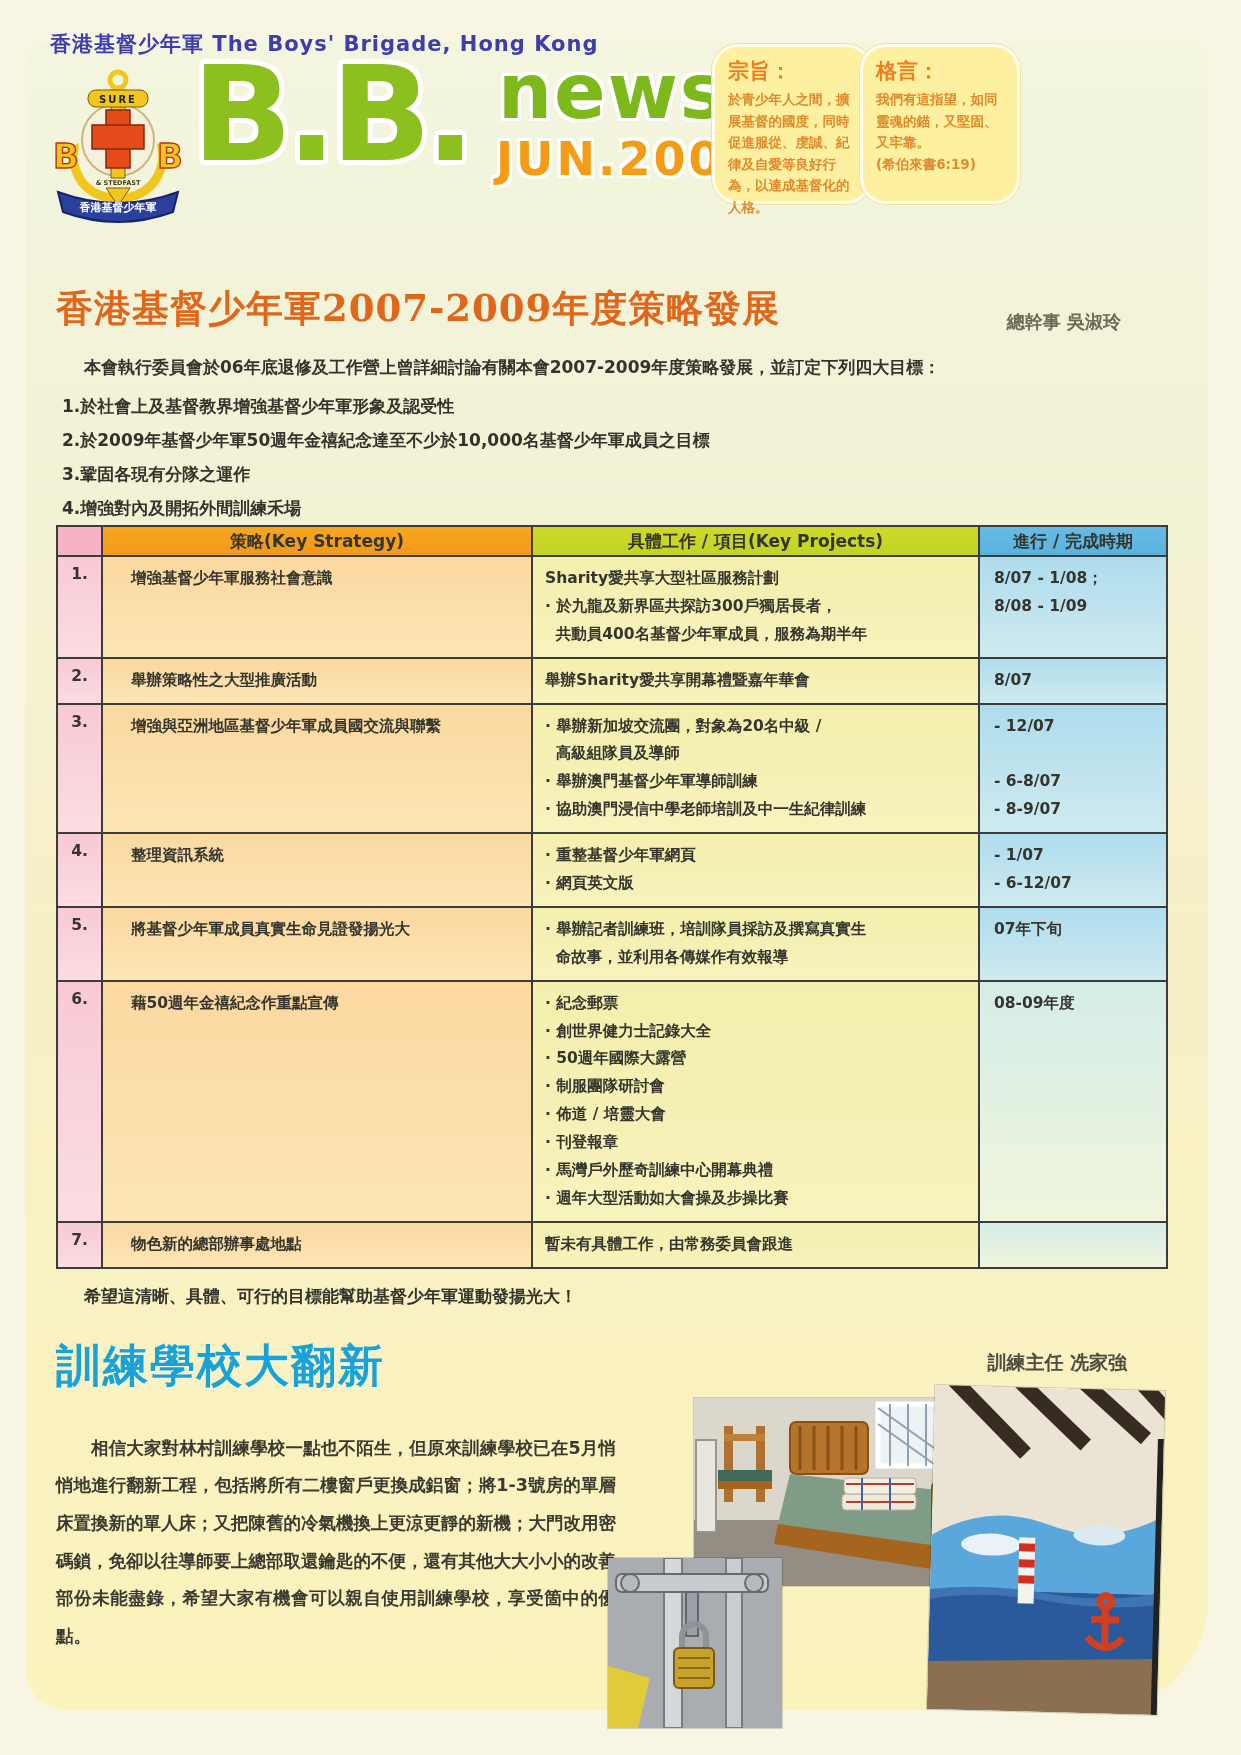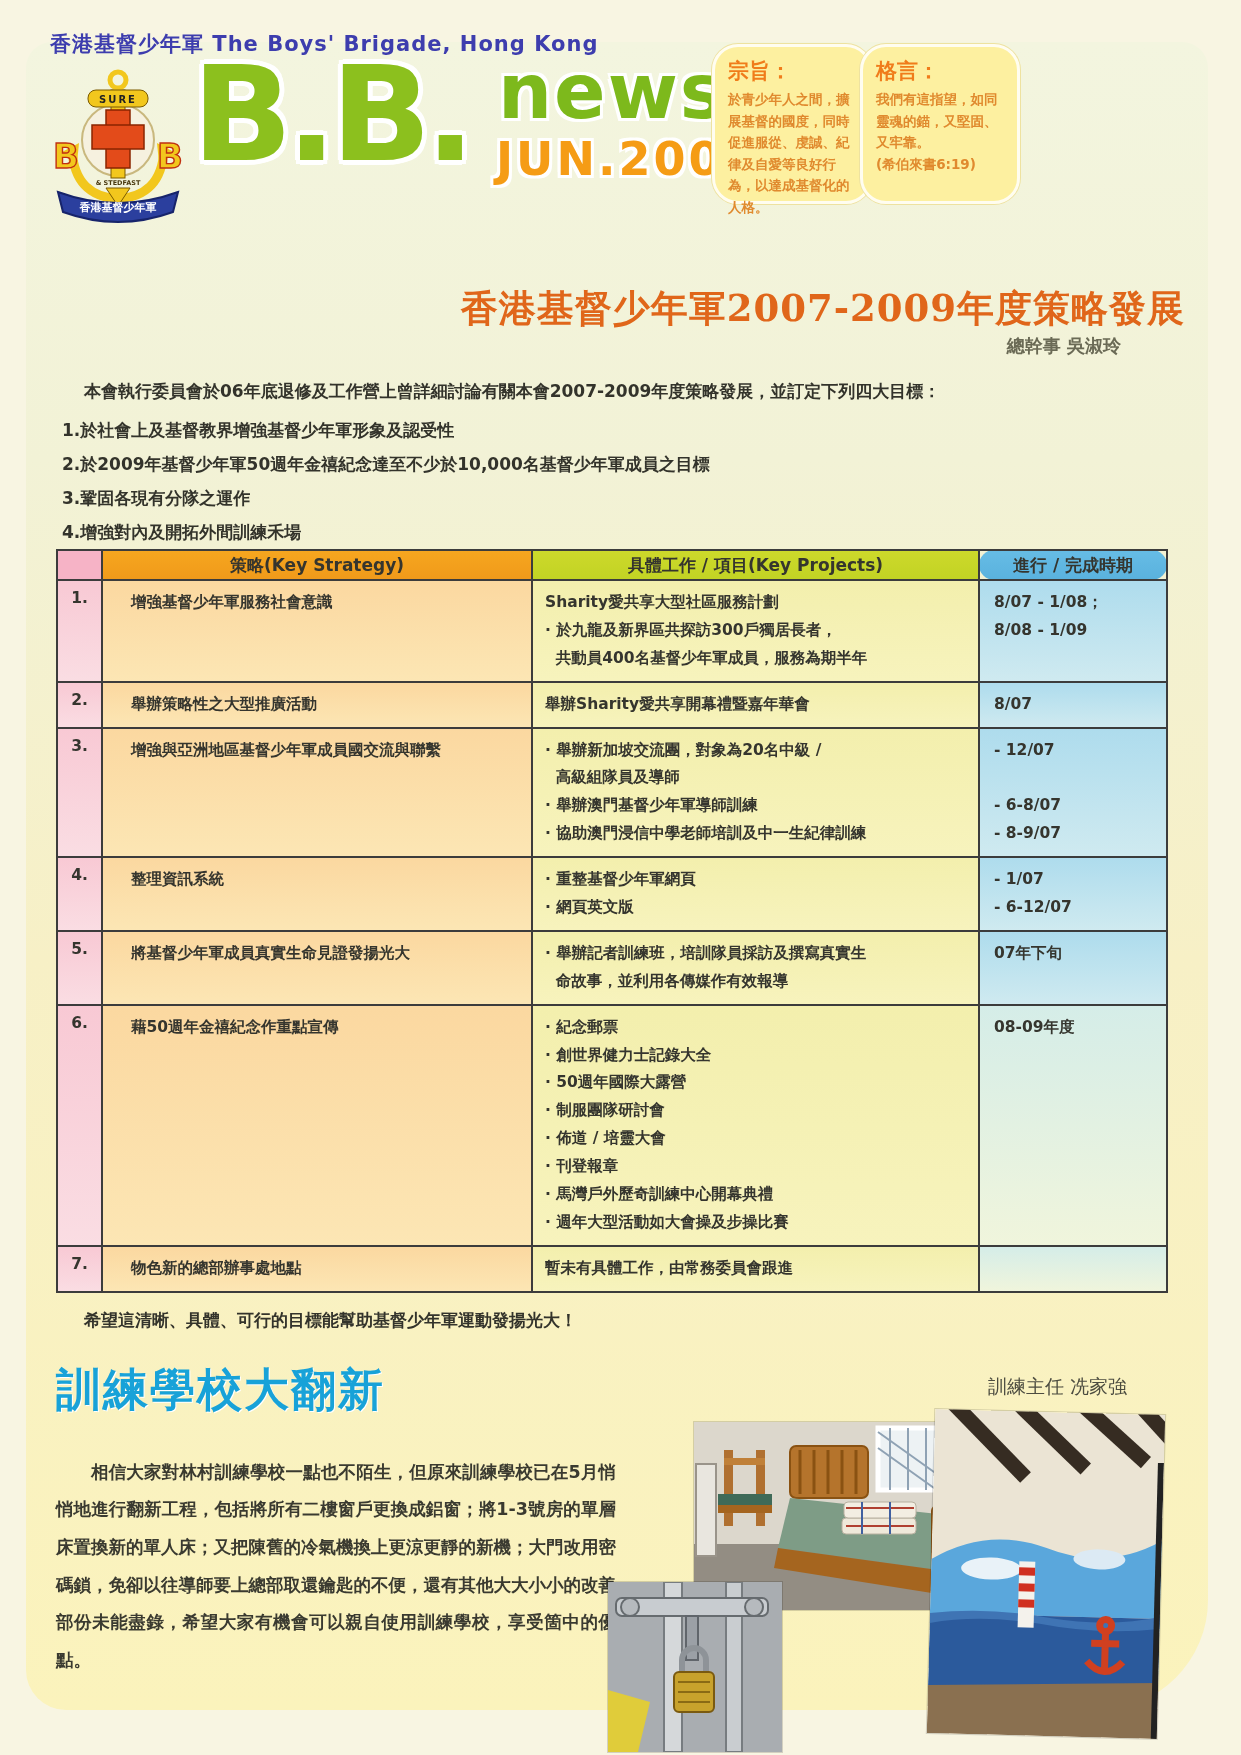--- a/index.html
+++ b/index.html
@@ -28,53 +28,53 @@
                     text-shadow:-3px -3px 0 #fff,3px -3px 0 #fff,-3px 3px 0 #fff,3px 3px 0 #fff; }
   .info-box { position:absolute; top:30px; width:160px; height:160px;
               background:#fdf0a0; border:3px solid #fffdf0; border-radius:26px;
               box-shadow:0 0 0 1px #eee2a0; padding:10px 13px 8px 13px; }
   .info-box.purpose { left:656px; }
   .info-box.motto   { left:804px; }
   .info-box h3 { font-size:21px; color:#f07c1a; font-weight:bold; margin-bottom:4px; }
   .info-box p  { font-size:13.5px; color:#e08a2e; font-weight:bold; line-height:1.6; }
 
   
-  .a1-titlerow { display:flex; align-items:flex-end; margin-top:18px;flex-direction:column; }
+  .a1-titlerow { display:flex; align-items:flex-end; margin-top:18px; }
   .a1-title { font-family:"DejaVu Serif","Liberation Serif",serif; font-size:37px;
               font-weight:bold; color:#e0661a; letter-spacing:1px; }
   .a1-author { margin-left:auto; margin-right:64px; font-size:18px; font-weight:bold; color:#6a6a55; }
   .a1-intro { margin:22px 0 0 28px; font-size:17px; font-weight:bold; color:#33332b; }
   .a1-goals { margin:10px 0 0 6px; font-size:17px; font-weight:bold; color:#33332b;
               line-height:2.0; white-space:pre-wrap; }
   .a1-leadin { margin:14px 0 12px 28px; font-size:17px; font-weight:bold; color:#33332b; }
 
   
   table.strat { border-collapse:collapse; width:1110px; table-layout:fixed;
                 border:2px solid #3c3c3c; }
   table.strat td, table.strat th { border:2px solid #3c3c3c; vertical-align:top;
                 font-size:15.5px; font-weight:bold; color:#35352e; }
   table.strat thead th { text-align:center; vertical-align:middle; height:30px; font-size:17px; }
   .h-num  { background:#f6b3c6; }
   .h-str  { background:linear-gradient(180deg,#f6a61f,#f09a1a); }
   .h-proj { background:linear-gradient(180deg,#cdd92b,#c2d324); }
-  .h-per  { background:linear-gradient(180deg,#66bce5,#5ab2de);border-radius:21px; }
+  .h-per  { background:linear-gradient(180deg,#66bce5,#5ab2de); }
   .c-num  { background:linear-gradient(180deg,#f8c9d4,#fadde3); text-align:center; padding-top:8px; }
   .c-str  { background:linear-gradient(180deg,#fbd8a0,#fce6b4); padding:8px 10px 8px 28px; line-height:1.8; }
   .c-proj { background:linear-gradient(180deg,#f3efad,#f7f3bd); padding:8px 12px; line-height:1.8; white-space:pre-wrap; }
   .c-per  { background:linear-gradient(180deg,#aedced,#cfeaf0); padding:8px 6px 8px 14px; line-height:1.8; white-space:pre-wrap; }
   tr.late .c-per { background:linear-gradient(180deg,#d5edе8,#f0f5dc); background:linear-gradient(180deg,#d5ede8,#f0f5dc); }
   .a1-closing { margin:16px 0 0 28px; font-size:17px; font-weight:bold; color:#33332b; }
 
   
   .a2 { position:relative; margin-top:28px; height:430px; }
   .a2-titlerow { display:flex; align-items:flex-start; }
   .a2-title { font-size:45px; font-weight:bold; color:#18a2d8; letter-spacing:2px;
               text-shadow:1px 1px 0 #fff; }
   .a2-author { margin-left:auto; margin-right:58px; margin-top:14px;
-               font-size:19px; font-weight:normal; color:#4c4c40; }
+               font-size:19px; font-weight:bold; color:#4c4c40; }
   .a2-body { margin-top:34px; width:560px; font-size:17.5px; font-weight:bold; color:#3a3a30;
              line-height:2.15; text-indent:2em; text-align:justify; }
   .photo { position:absolute; box-shadow:0 0 0 1px rgba(0,0,0,.15); }
   .photo-bedroom { left:638px; top:62px; }
   .photo-mural   { left:875px; top:52px; transform:rotate(1.5deg); }
   .photo-lock    { left:552px; top:222px; }
 </style>
 </head>
 <body>
 

